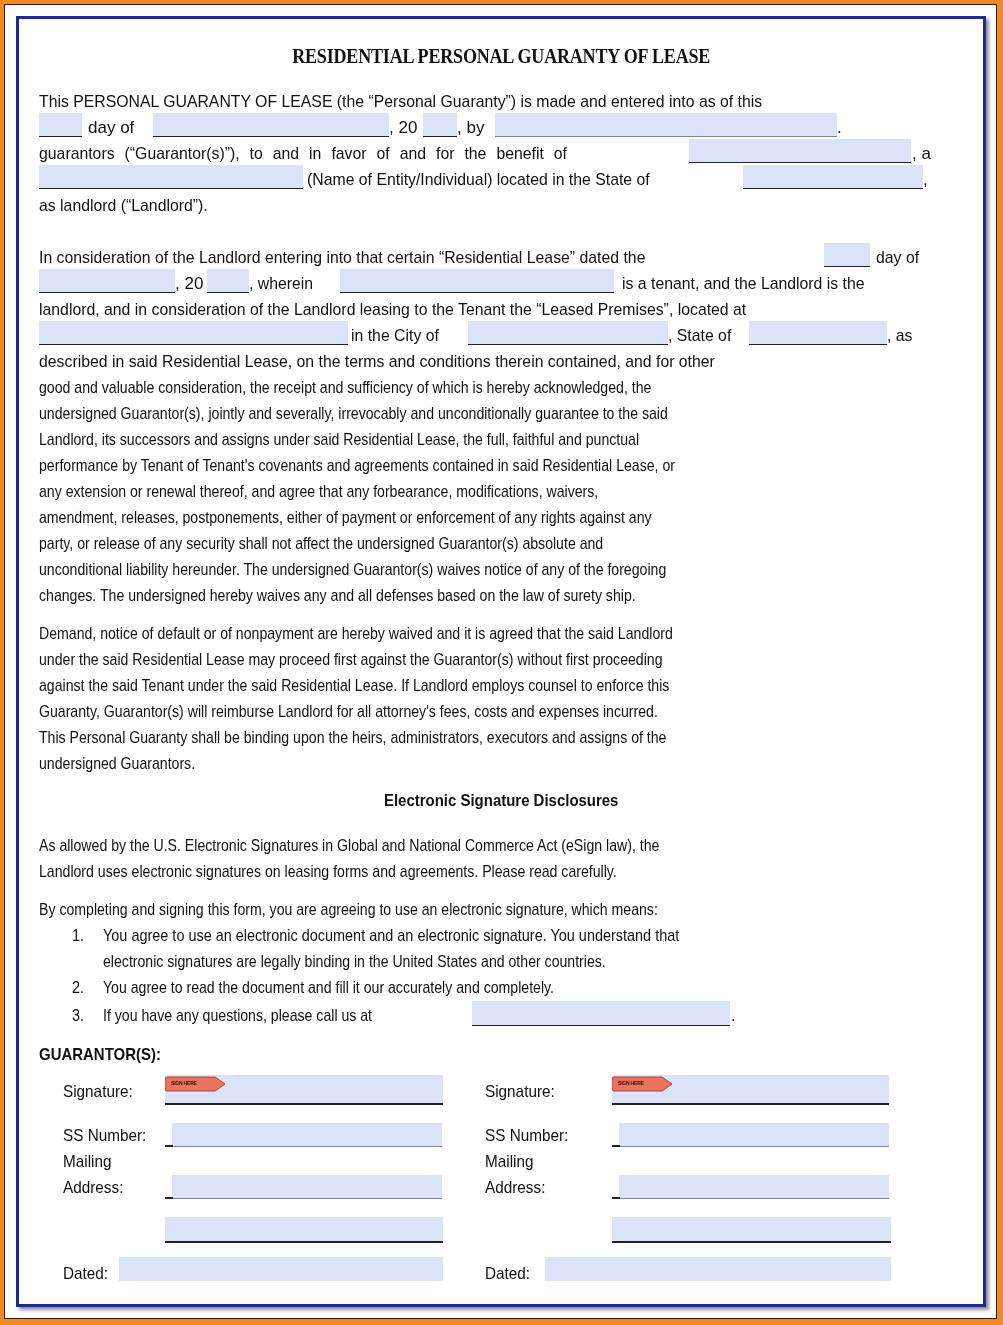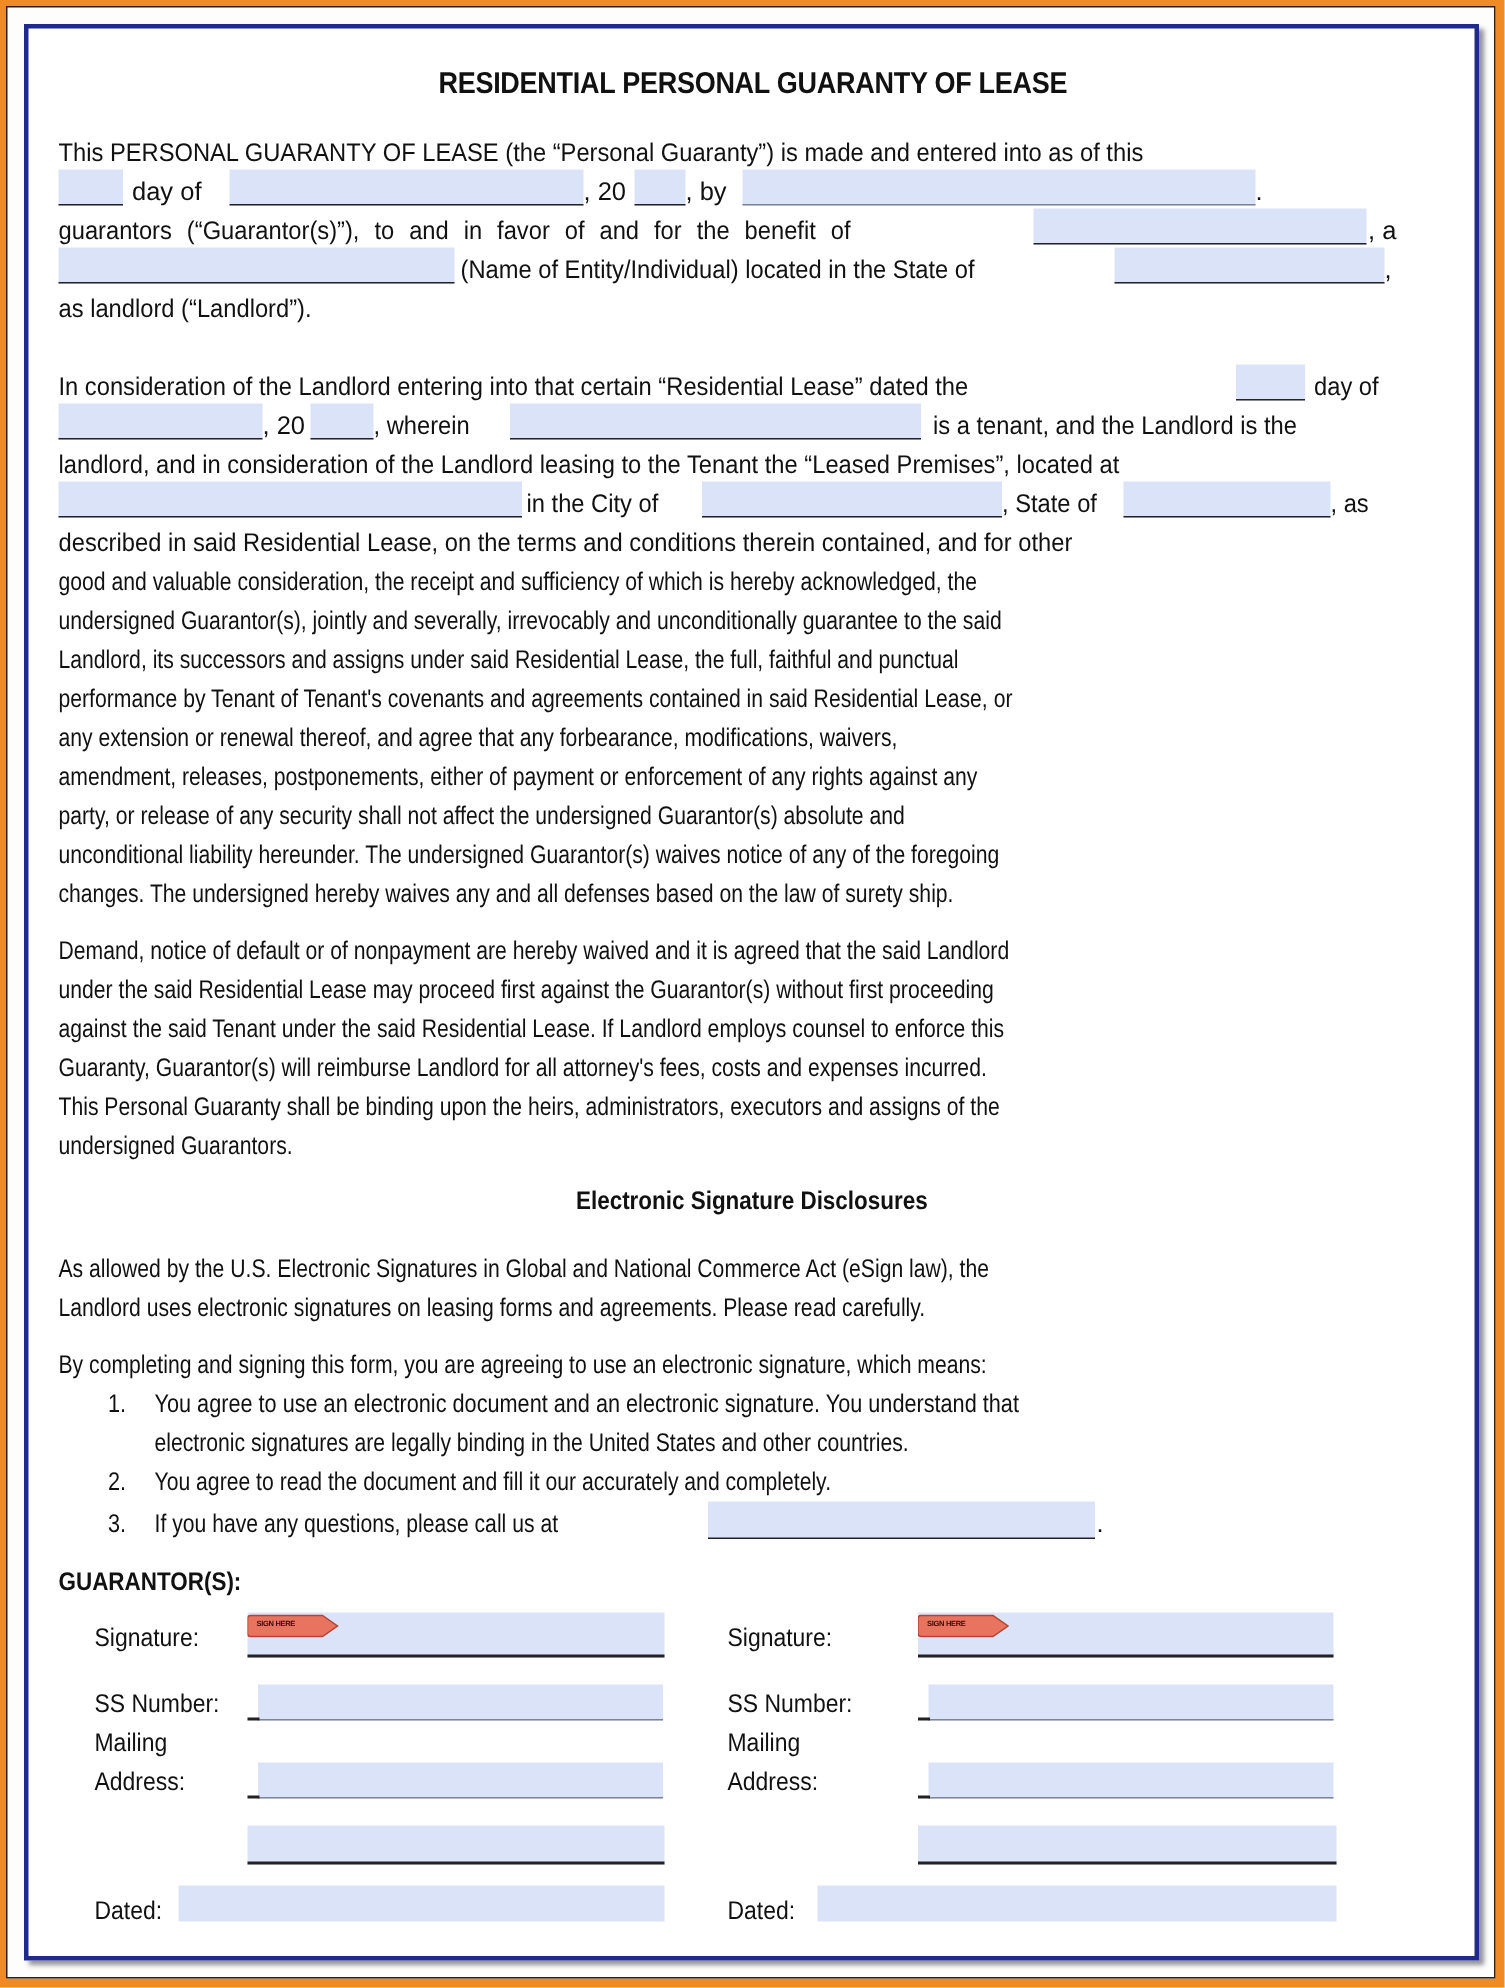--- a/index.html
+++ b/index.html
@@ -20,21 +20,21 @@
   }
   .ln {
     position:absolute; left:39px; white-space:nowrap;
     font-size:17px; line-height:20px; height:20px;
     transform-origin:left center;
   }
   .ln.wide { transform:scaleX(0.93); }
   .ln.cond { transform:scaleX(0.83); }
   .title {
     position:absolute; left:0; width:1003px; top:45px; text-align:center;
-    font-size:20px; font-weight:bold; letter-spacing:-0.2px;
+    font-size:20px; font-weight:bold; letter-spacing:-0.2px;font-family:Liberation Serif, serif;
   }
   .title span { display:inline-block; transform:scaleX(0.9); }
   .fld {
     position:absolute; background:#dbe3f8; border-bottom:1.5px solid #222;
     box-sizing:border-box;
   }
   .fld.grey { border-bottom-color:#7d8494; }
   .fld.noline { border-bottom:none; }
   .txt { position:absolute; white-space:nowrap; font-size:17px; line-height:20px; transform-origin:left center; }
   .heading {

